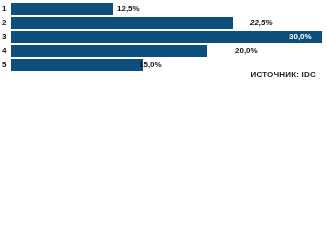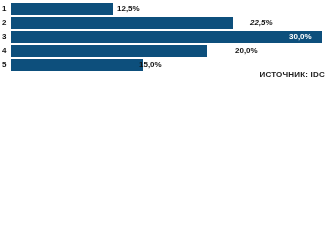--- a/index.html
+++ b/index.html
@@ -62,21 +62,21 @@
     white-space: nowrap;
   }
   .bar-value.outside {
     color: #121212;
   }
   .bar-value.inside {
     color: #ffffff;
   }
   #source-note {
     position: absolute;
-    right: 2px;
+    right: 11px;
     bottom: 1px;
     font-size: 8px;
     font-weight: bold;
     color: #1a1a1a;
     letter-spacing: 0.2px;
     white-space: nowrap;
     font-family: "Liberation Sans", sans-serif;
   }
 </style>
 </head>

